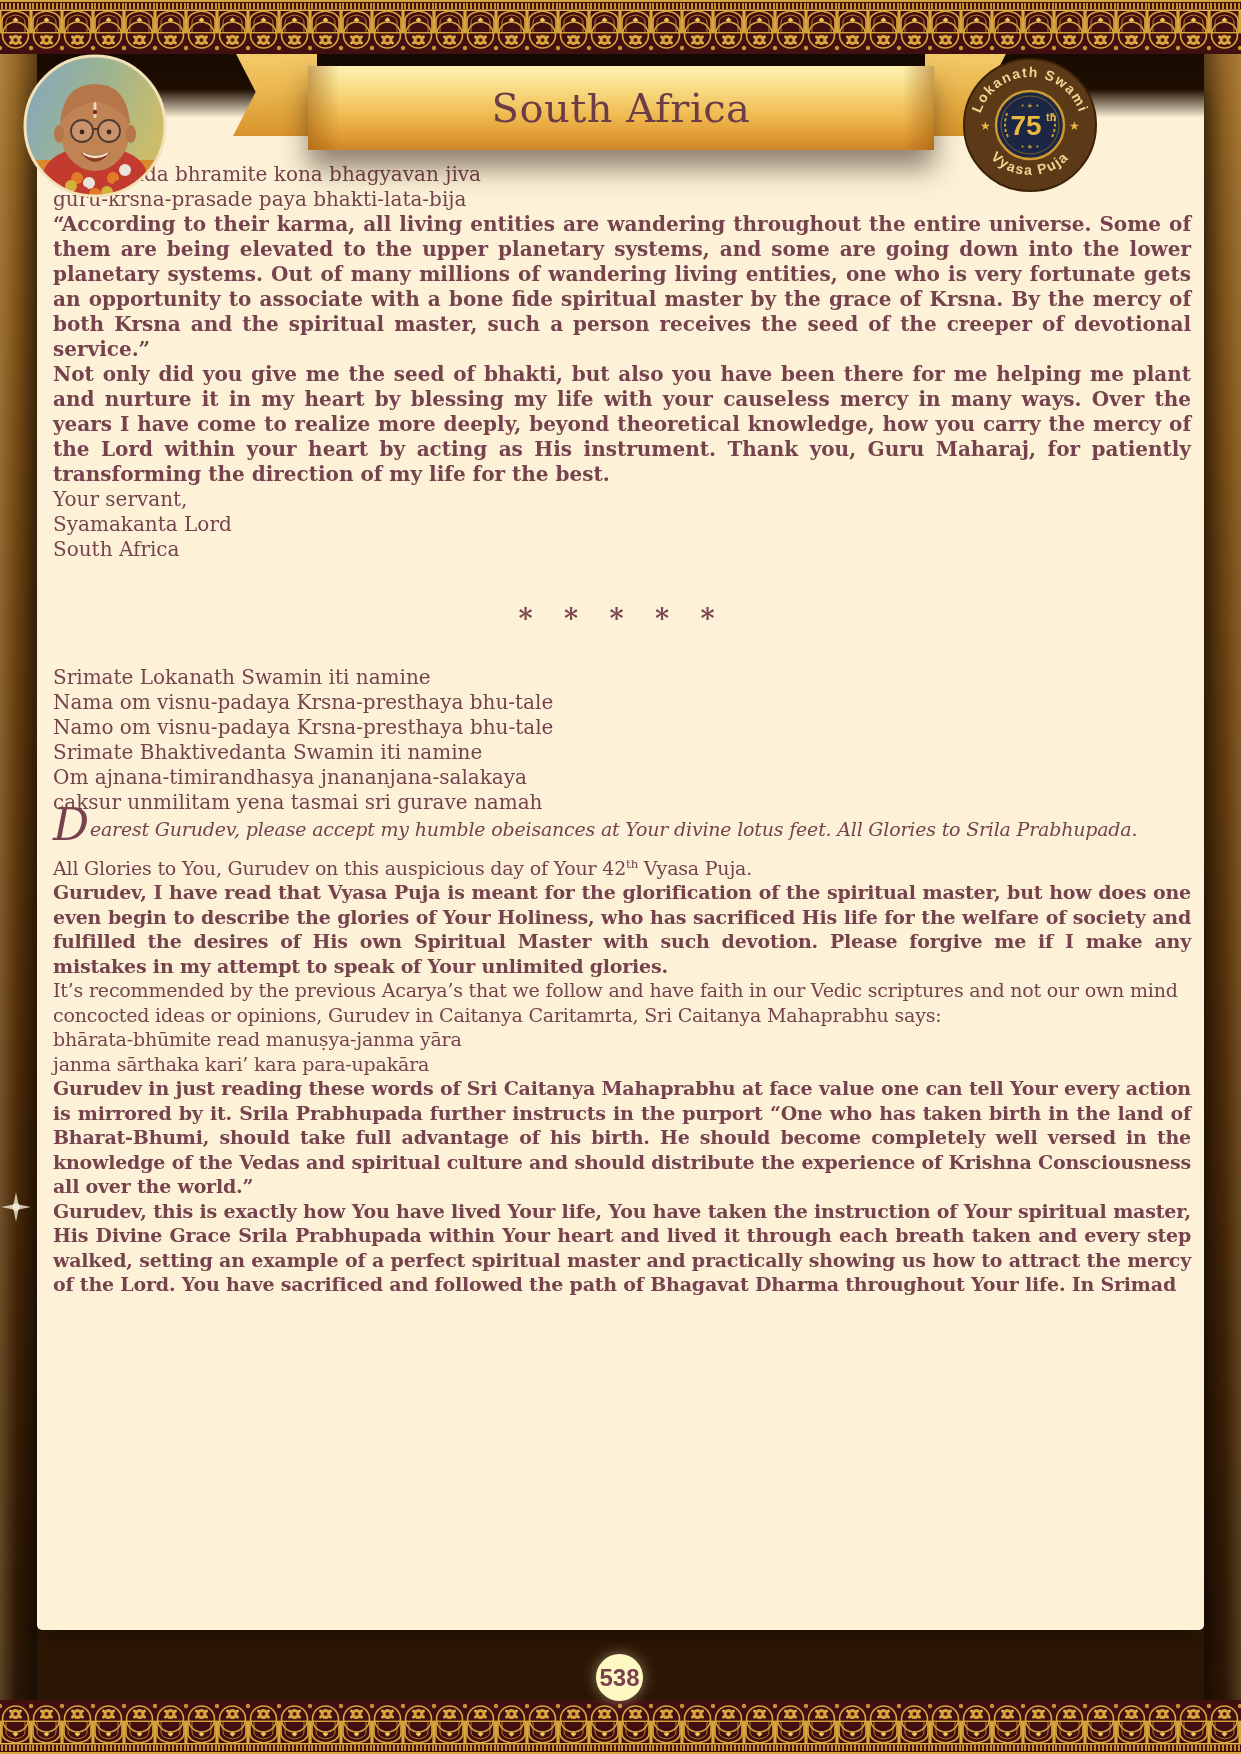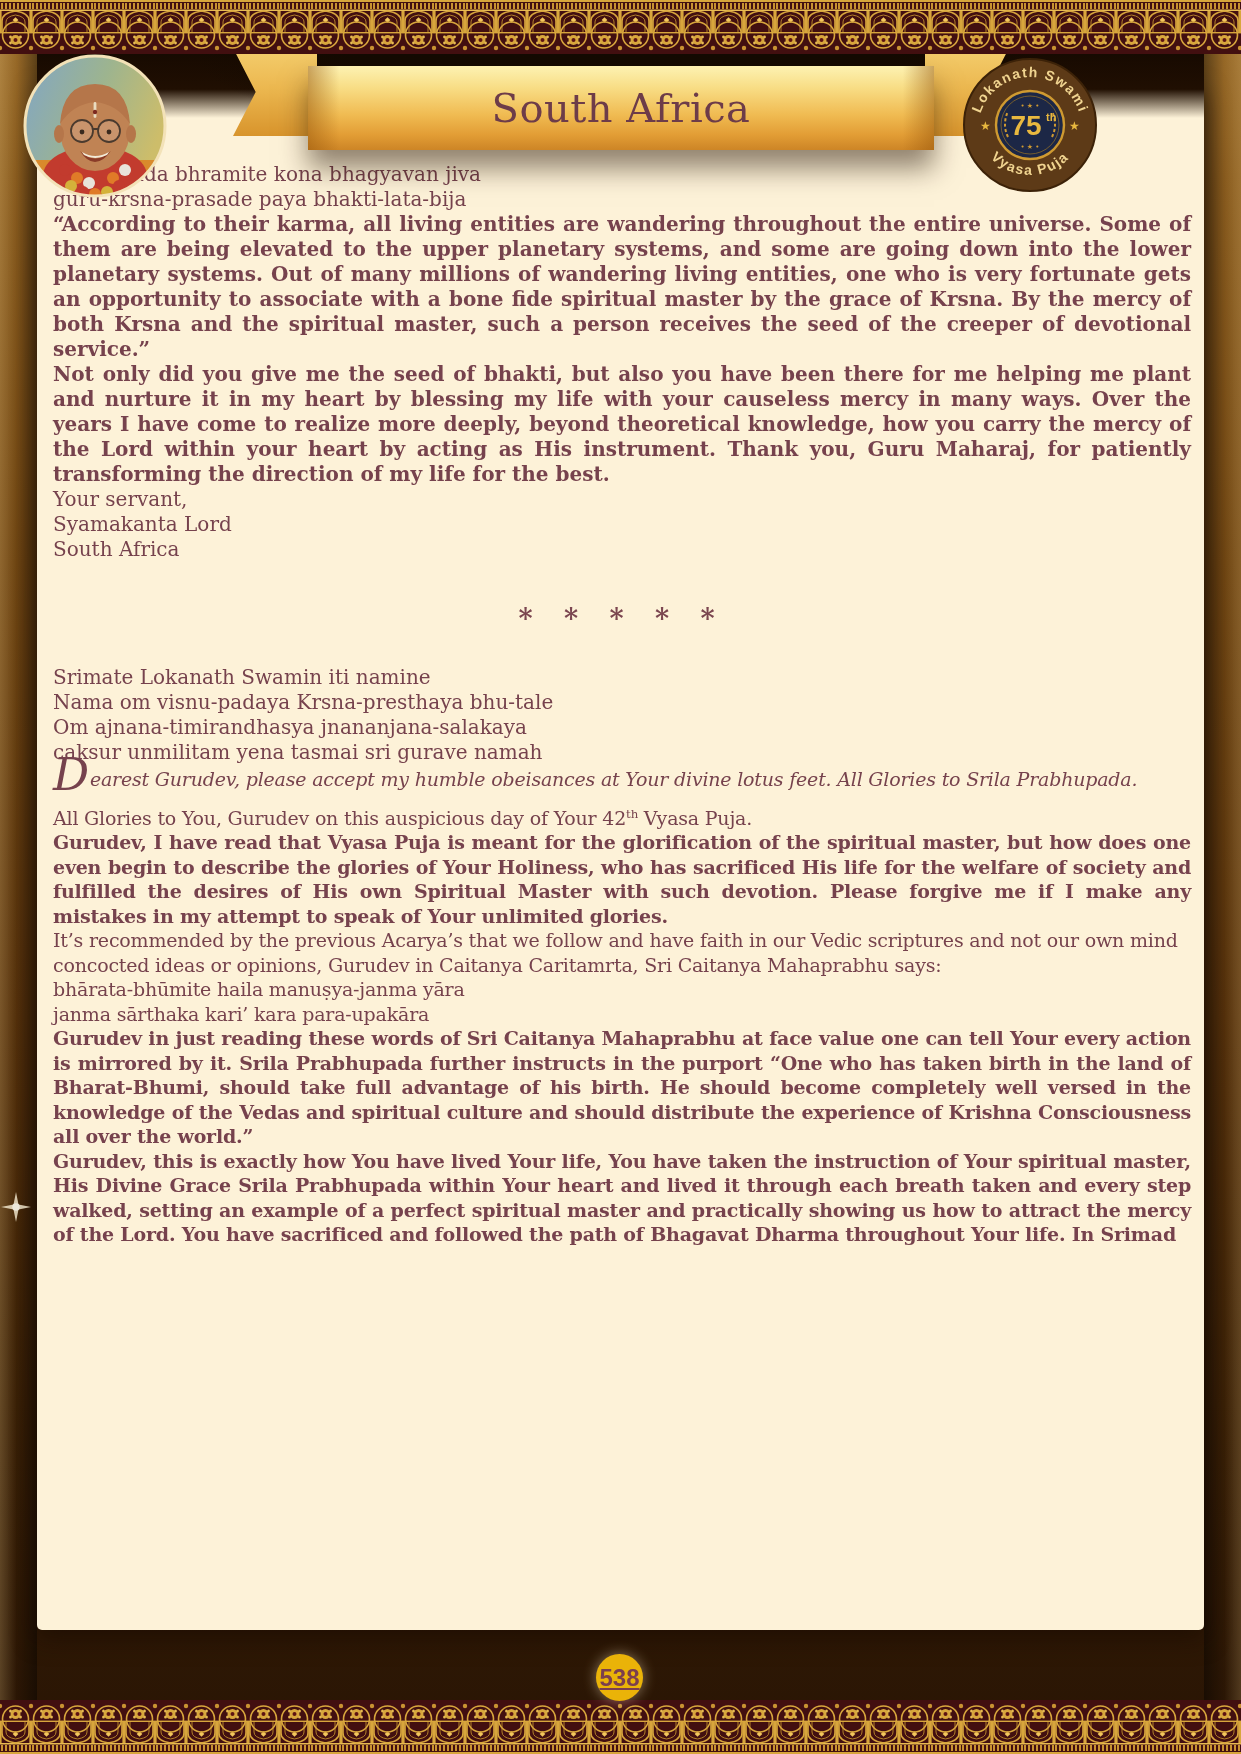--- a/index.html
+++ b/index.html
@@ -55,24 +55,23 @@
   .gap18 { margin-top:18px; }
   .verse-line { display:block; }
   .stars { text-align:center; font-size:27px; font-weight:bold; letter-spacing:11px; margin:44px 0 34px 0; color:#7b4650; }
   .sec2 { font-size:19px; line-height:24.5px; letter-spacing:-0.2px; }
   .opening { margin-top:24px; white-space:nowrap;font-style:italic; }
   .dropcap { font-size:45px; line-height:20px; font-weight:normal; vertical-align:-4px; margin-right:1px; }
   sup { font-size:.62em; }
 
   .page-num {
     position:absolute; left:596px; top:1654px; width:47px; height:47px; z-index:7;
-    border-radius:50%; background:#eab308; display:flex; align-items:center; justify-content:center;
+    border-radius:50%; background:#fef9c3; display:flex; align-items:center; justify-content:center;
     font-family:"Liberation Sans", sans-serif; font-weight:bold; font-size:24px; color:#7b3f4e;
     box-shadow:0 0 14px rgba(255,238,200,.45);
-    text-decoration:underline;
   }
   .sparkle { position:absolute; left:1px; top:1192px; width:30px; height:30px; z-index:3; opacity:.9; }
 </style>
 </head>
 <body>
 
 <div class="border-band top">
   <svg width="1241" height="54" xmlns="http://www.w3.org/2000/svg">
     <defs>
       <pattern id="orn" width="31" height="54" patternUnits="userSpaceOnUse">
@@ -131,33 +130,37 @@
       <span class="verse-line">South Africa</span>
     </p>
 
     <div class="stars">* * * * *</div>
 
     <p>
       <span class="verse-line">Srimate Lokanath Swamin iti namine</span>
       <span class="verse-line">Nama om visnu-padaya Krsna-presthaya bhu-tale</span>
     </p>
     <p class="gap16">
+      <span class="verse-line">Namo om visnu-padaya Krsna-presthaya bhu-tale</span>
+      <span class="verse-line">Srimate Bhaktivedanta Swamin iti namine</span>
+    </p>
+    <p class="gap16">
       <span class="verse-line">Om ajnana-timirandhasya jnananjana-salakaya</span>
       <span class="verse-line">caksur unmilitam yena tasmai sri gurave namah</span>
     </p>
 
     <p class="sec2 opening"><span class="dropcap">D</span><span>earest Gurudev, please accept my humble obeisances at Your divine lotus feet. All Glories to Srila Prabhupada.</span></p>
 
     <p class="sec2" style="margin-top:10px"><span>All Glories to You, Gurudev on this auspicious day of Your 42</span><sup>th</sup><span> Vyasa Puja.</span></p>
 
     <p class="sec2 just">Gurudev, I have read that Vyasa Puja is meant for the glorification of the spiritual master, but how does one even begin to describe the glories of Your Holiness, who has sacrificed His life for the welfare of society and fulfilled the desires of His own Spiritual Master with such devotion. Please forgive me if I make any mistakes in my attempt to speak of Your unlimited glories.</p>
     <p class="sec2">It’s recommended by the previous Acarya’s that we follow and have faith in our Vedic scriptures and not our own mind concocted ideas or opinions, Gurudev in Caitanya Caritamrta, Sri Caitanya Mahaprabhu says:</p>
 
     <p class="sec2">
-      <span class="verse-line">bhārata-bhūmite haila manuṣya-janma yāra</span>
+      <span class="verse-line">bhārata-bhūmite read manuṣya-janma yāra</span>
       <span class="verse-line">janma sārthaka kari’ kara para-upakāra</span>
     </p>
 
     <p class="sec2 just">Gurudev in just reading these words of Sri Caitanya Mahaprabhu at face value one can tell Your every action is mirrored by it. Srila Prabhupada further instructs in the purport “One who has taken birth in the land of Bharat-Bhumi, should take full advantage of his birth. He should become completely well versed in the knowledge of the Vedas and spiritual culture and should distribute the experience of Krishna Consciousness all over the world.”</p>
     <p class="sec2 just">Gurudev, this is exactly how You have lived Your life, You have taken the instruction of Your spiritual master, His Divine Grace Srila Prabhupada within Your heart and lived it through each breath taken and every step walked, setting an example of a perfect spiritual master and practically showing us how to attract the mercy of the Lord. You have sacrificed and followed the path of Bhagavat Dharma throughout Your life. In Srimad</p>
 
   </div>
 </div>
 
 <div class="header-band"></div>

